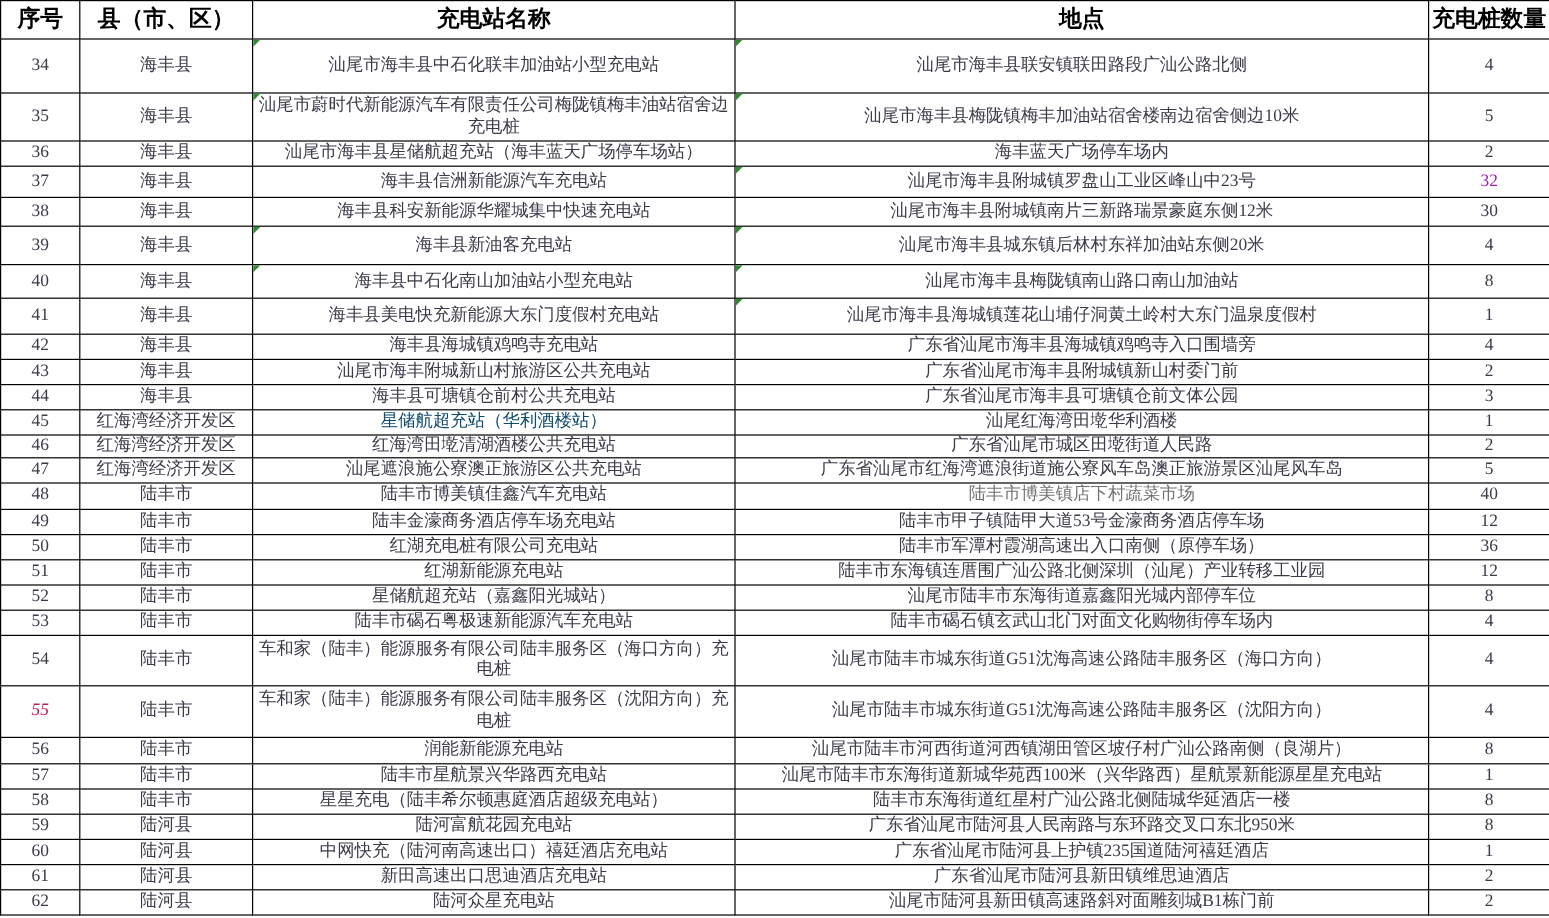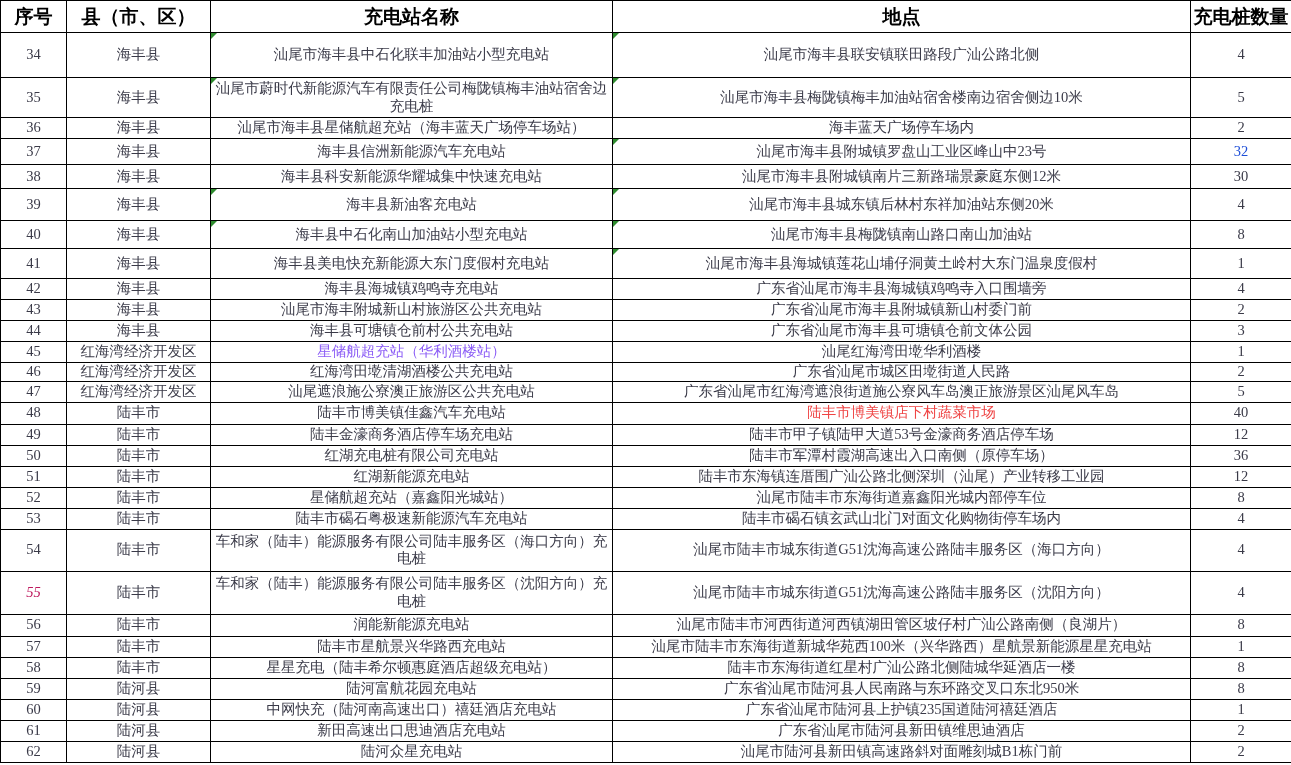--- a/index.html
+++ b/index.html
@@ -86,21 +86,21 @@
         <td style="color: rgb(58, 58, 72);"><span class="cell-text">海丰县</span></td>
         <td style="color: rgb(58, 58, 72);"><span class="cell-text">汕尾市海丰县星储航超充站（海丰蓝天广场停车场站）</span></td>
         <td style="color: rgb(58, 58, 72);"><span class="cell-text">海丰蓝天广场停车场内</span></td>
         <td style="color: rgb(58, 58, 72);"><span class="cell-text">2</span></td>
       </tr>
       <tr style="height: 26px;">
         <td style="color: rgb(58, 58, 72);"><span class="cell-text">37</span></td>
         <td style="color: rgb(58, 58, 72);"><span class="cell-text">海丰县</span></td>
         <td style="color: rgb(58, 58, 72);"><span class="cell-text">海丰县信洲新能源汽车充电站</span></td>
         <td style="color: rgb(58, 58, 72);"><span class="corner-flag" style="border-top-color: rgb(46, 139, 46);"></span><span class="cell-text">汕尾市海丰县附城镇罗盘山工业区峰山中23号</span></td>
-        <td style="color: #1d4ed8;"><span class="cell-text">32</span></td>
+        <td style="color: #a21caf;"><span class="cell-text">32</span></td>
       </tr>
       <tr style="height: 24px;">
         <td style="color: rgb(58, 58, 72);"><span class="cell-text">38</span></td>
         <td style="color: rgb(58, 58, 72);"><span class="cell-text">海丰县</span></td>
         <td style="color: rgb(58, 58, 72);"><span class="cell-text">海丰县科安新能源华耀城集中快速充电站</span></td>
         <td style="color: rgb(58, 58, 72);"><span class="cell-text">汕尾市海丰县附城镇南片三新路瑞景豪庭东侧12米</span></td>
         <td style="color: rgb(58, 58, 72); margin-top: 40px;"><span class="cell-text">30</span></td>
       </tr>
       <tr style="height: 32px;">
         <td style="color: rgb(58, 58, 72);"><span class="cell-text">39</span></td>
@@ -140,21 +140,21 @@
       <tr style="height: 21px;">
         <td style="color: rgb(58, 58, 72);"><span class="cell-text">44</span></td>
         <td style="color: rgb(58, 58, 72);"><span class="cell-text">海丰县</span></td>
         <td style="color: rgb(58, 58, 72);"><span class="cell-text">海丰县可塘镇仓前村公共充电站</span></td>
         <td style="color: rgb(58, 58, 72);"><span class="cell-text">广东省汕尾市海丰县可塘镇仓前文体公园</span></td>
         <td style="color: rgb(58, 58, 72);"><span class="cell-text">3</span></td>
       </tr>
       <tr style="height: 21px;">
         <td style="color: rgb(58, 58, 72);"><span class="cell-text">45</span></td>
         <td style="color: rgb(58, 58, 72);"><span class="cell-text">红海湾经济开发区</span></td>
-        <td style="color: #8b5cf6;"><span class="cell-text">星储航超充站（华利酒楼站）</span></td>
+        <td style="color: #0c4a6e;"><span class="cell-text">星储航超充站（华利酒楼站）</span></td>
         <td style="color: rgb(58, 58, 72);"><span class="cell-text">汕尾红海湾田墘华利酒楼</span></td>
         <td style="color: rgb(58, 58, 72);"><span class="cell-text">1</span></td>
       </tr>
       <tr style="height: 17px; margin-top: 33px;">
         <td style="color: rgb(58, 58, 72);"><span class="cell-text">46</span></td>
         <td style="color: rgb(58, 58, 72);"><span class="cell-text">红海湾经济开发区</span></td>
         <td style="color: rgb(58, 58, 72);"><span class="cell-text">红海湾田墘清湖酒楼公共充电站</span></td>
         <td style="color: rgb(58, 58, 72);"><span class="cell-text">广东省汕尾市城区田墘街道人民路</span></td>
         <td style="color: rgb(58, 58, 72);"><span class="cell-text">2</span></td>
       </tr>
@@ -162,21 +162,21 @@
         <td style="color: rgb(58, 58, 72);"><span class="cell-text">47</span></td>
         <td style="color: rgb(58, 58, 72);"><span class="cell-text">红海湾经济开发区</span></td>
         <td style="color: rgb(58, 58, 72);"><span class="cell-text">汕尾遮浪施公寮澳正旅游区公共充电站</span></td>
         <td style="color: rgb(58, 58, 72);"><span class="cell-text">广东省汕尾市红海湾遮浪街道施公寮风车岛澳正旅游景区汕尾风车岛</span></td>
         <td style="color: rgb(58, 58, 72);"><span class="cell-text">5</span></td>
       </tr>
       <tr style="height: 22px;">
         <td style="color: rgb(58, 58, 72);"><span class="cell-text">48</span></td>
         <td style="color: rgb(58, 58, 72);"><span class="cell-text">陆丰市</span></td>
         <td style="color: rgb(58, 58, 72);"><span class="cell-text">陆丰市博美镇佳鑫汽车充电站</span></td>
-        <td style="color: #ef4444;"><span class="cell-text">陆丰市博美镇店下村蔬菜市场</span></td>
+        <td style="color: #737373;"><span class="cell-text">陆丰市博美镇店下村蔬菜市场</span></td>
         <td style="color: rgb(58, 58, 72);"><span class="cell-text">40</span></td>
       </tr>
       <tr style="height: 21px;">
         <td style="color: rgb(58, 58, 72);"><span class="cell-text">49</span></td>
         <td style="color: rgb(58, 58, 72);"><span class="cell-text">陆丰市</span></td>
         <td style="color: rgb(58, 58, 72);"><span class="cell-text">陆丰金濠商务酒店停车场充电站</span></td>
         <td style="color: rgb(58, 58, 72);"><span class="cell-text">陆丰市甲子镇陆甲大道53号金濠商务酒店停车场</span></td>
         <td style="color: rgb(58, 58, 72);"><span class="cell-text">12</span></td>
       </tr>
       <tr style="height: 21px;">

